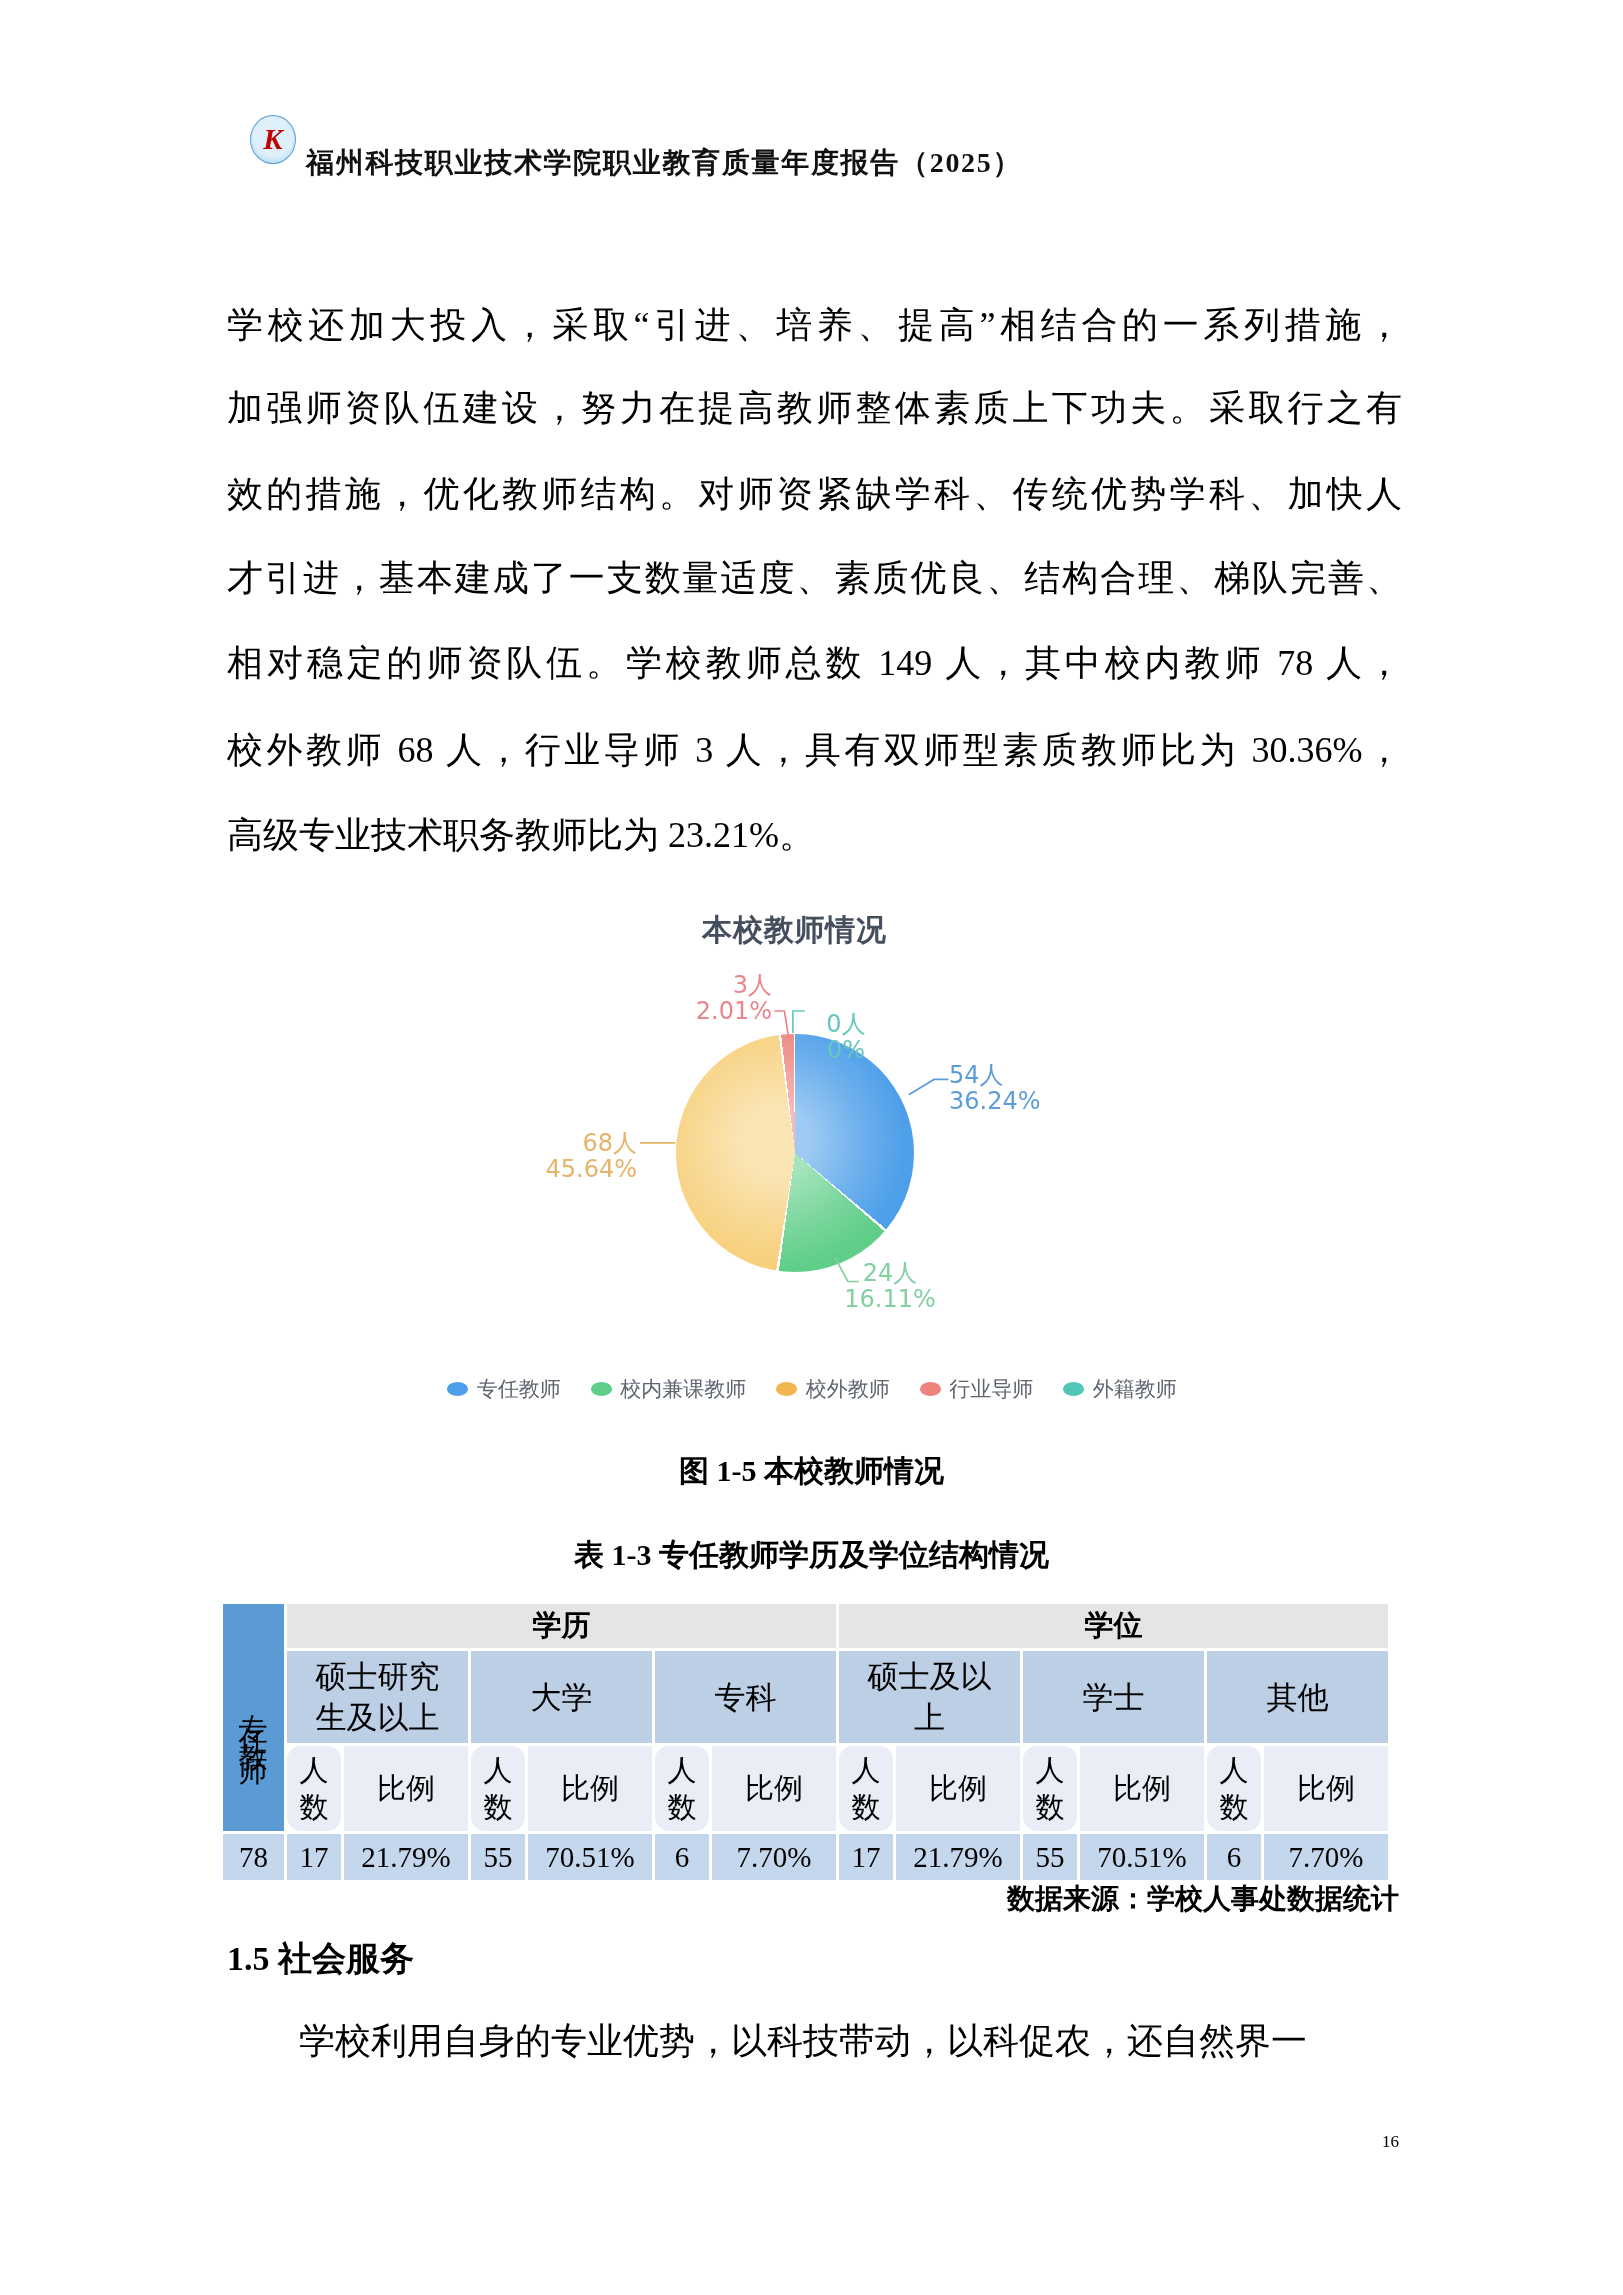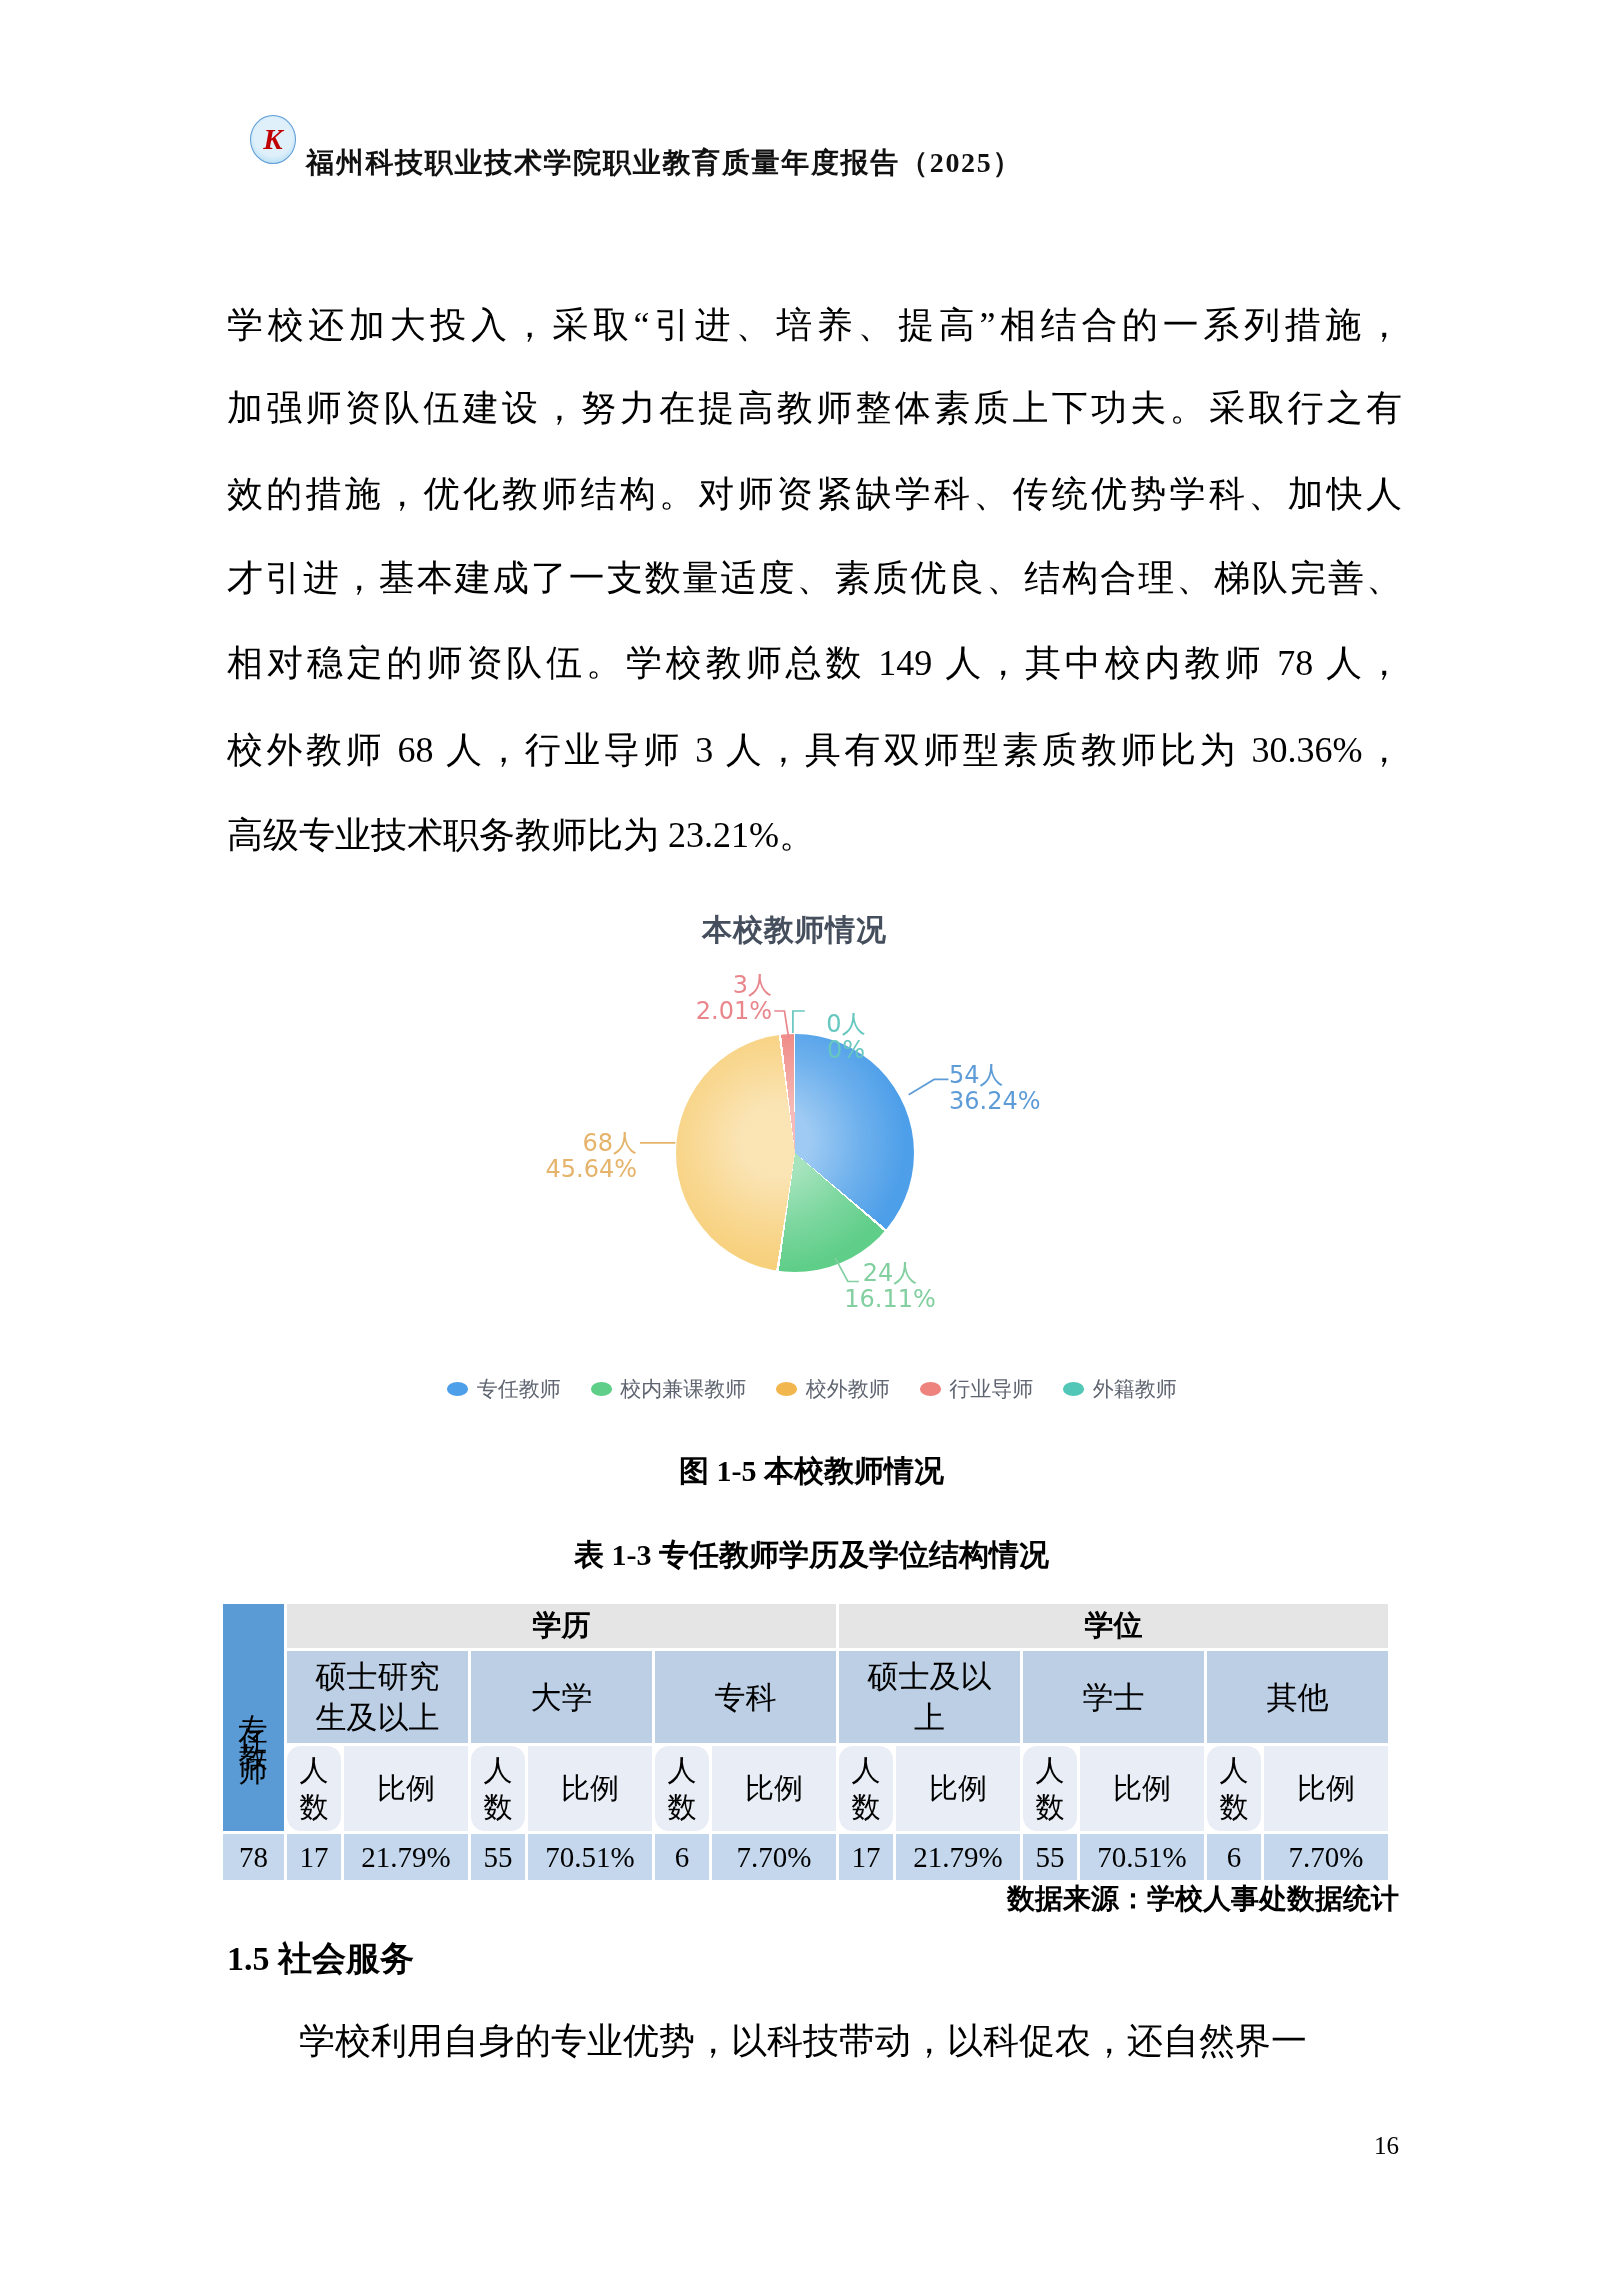--- a/index.html
+++ b/index.html
@@ -106,21 +106,21 @@
   .sec-heading{
     position:absolute;left:227px;top:1936px;
     font-size:34px;font-weight:bold;color:#000;
   }
   .sec-para{
     position:absolute;left:227px;top:2019px;width:1177px;
     font-size:36px;line-height:44px;text-indent:2em;white-space:nowrap;color:#000;
   }
   .page-num{
     position:absolute;left:1230px;top:2132px;width:169px;text-align:right;
-    font-size:25px;color:#000;
+    font-size:17px;color:#000;
   }
 </style>
 </head>
 <body>
 
 <div class="page">
 
   <div class="hdr-logo">
     <span>K</span>
   </div>

